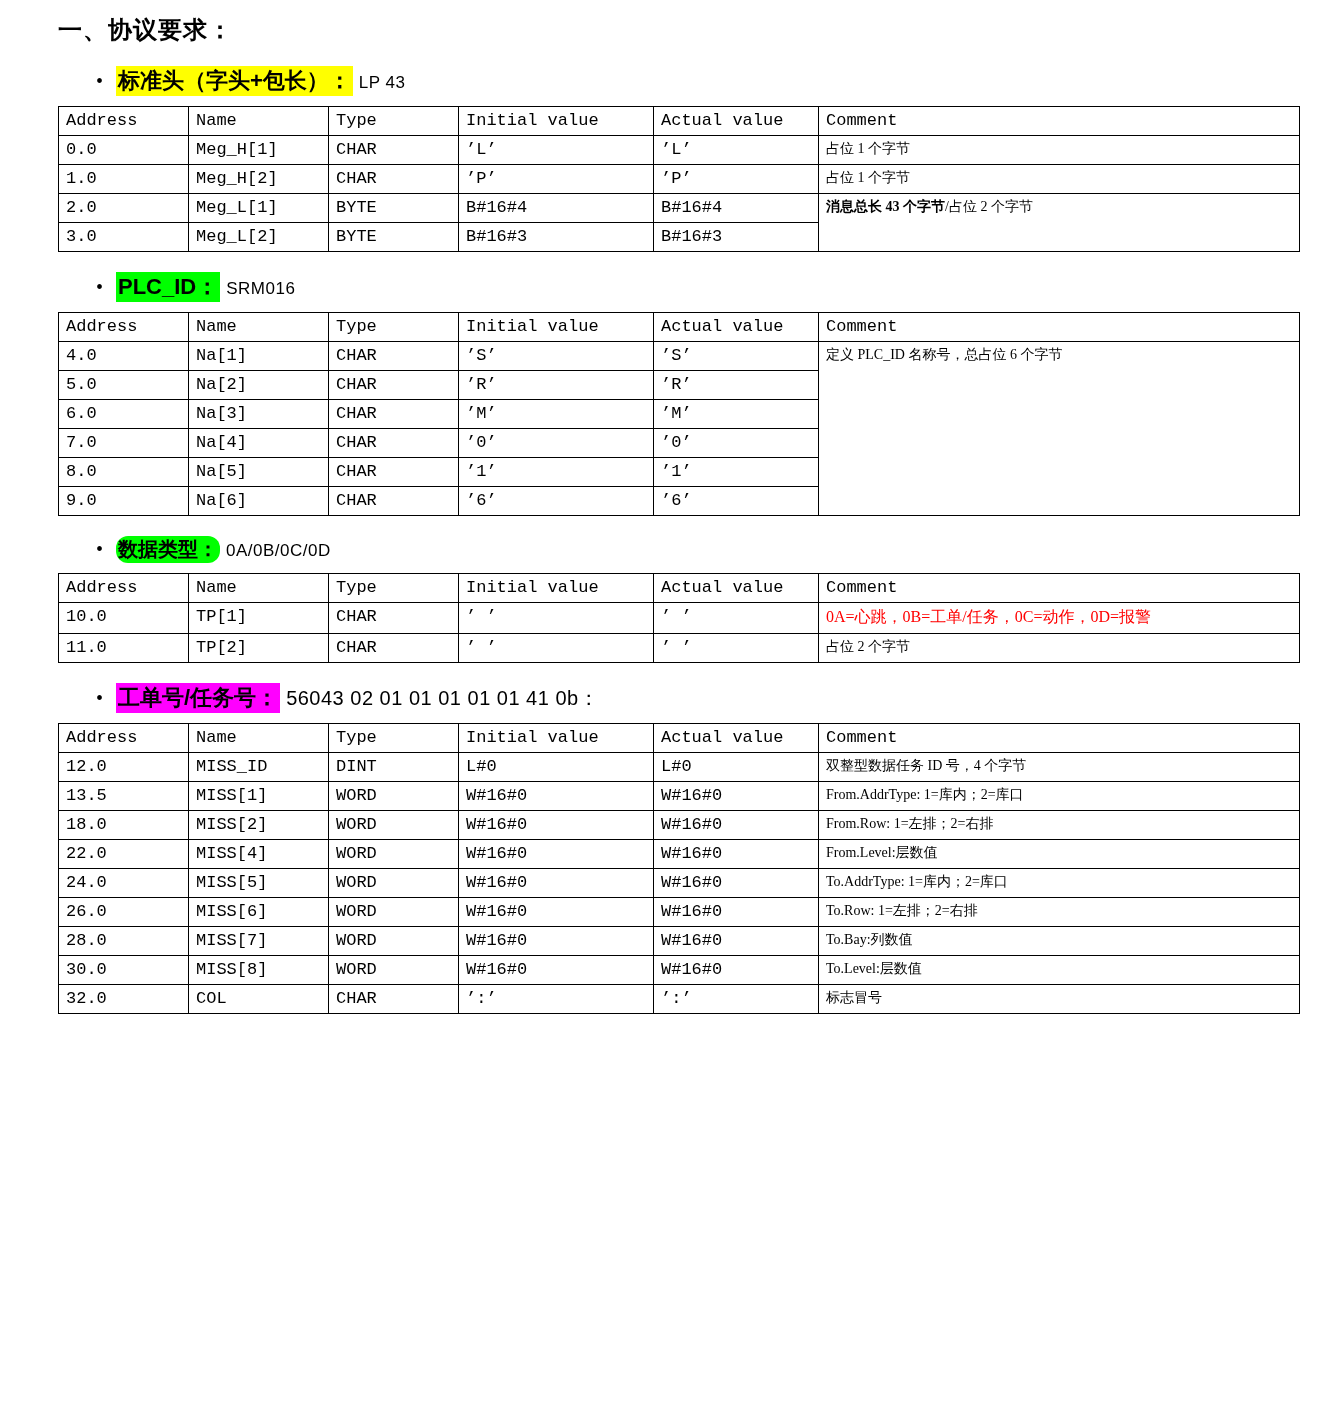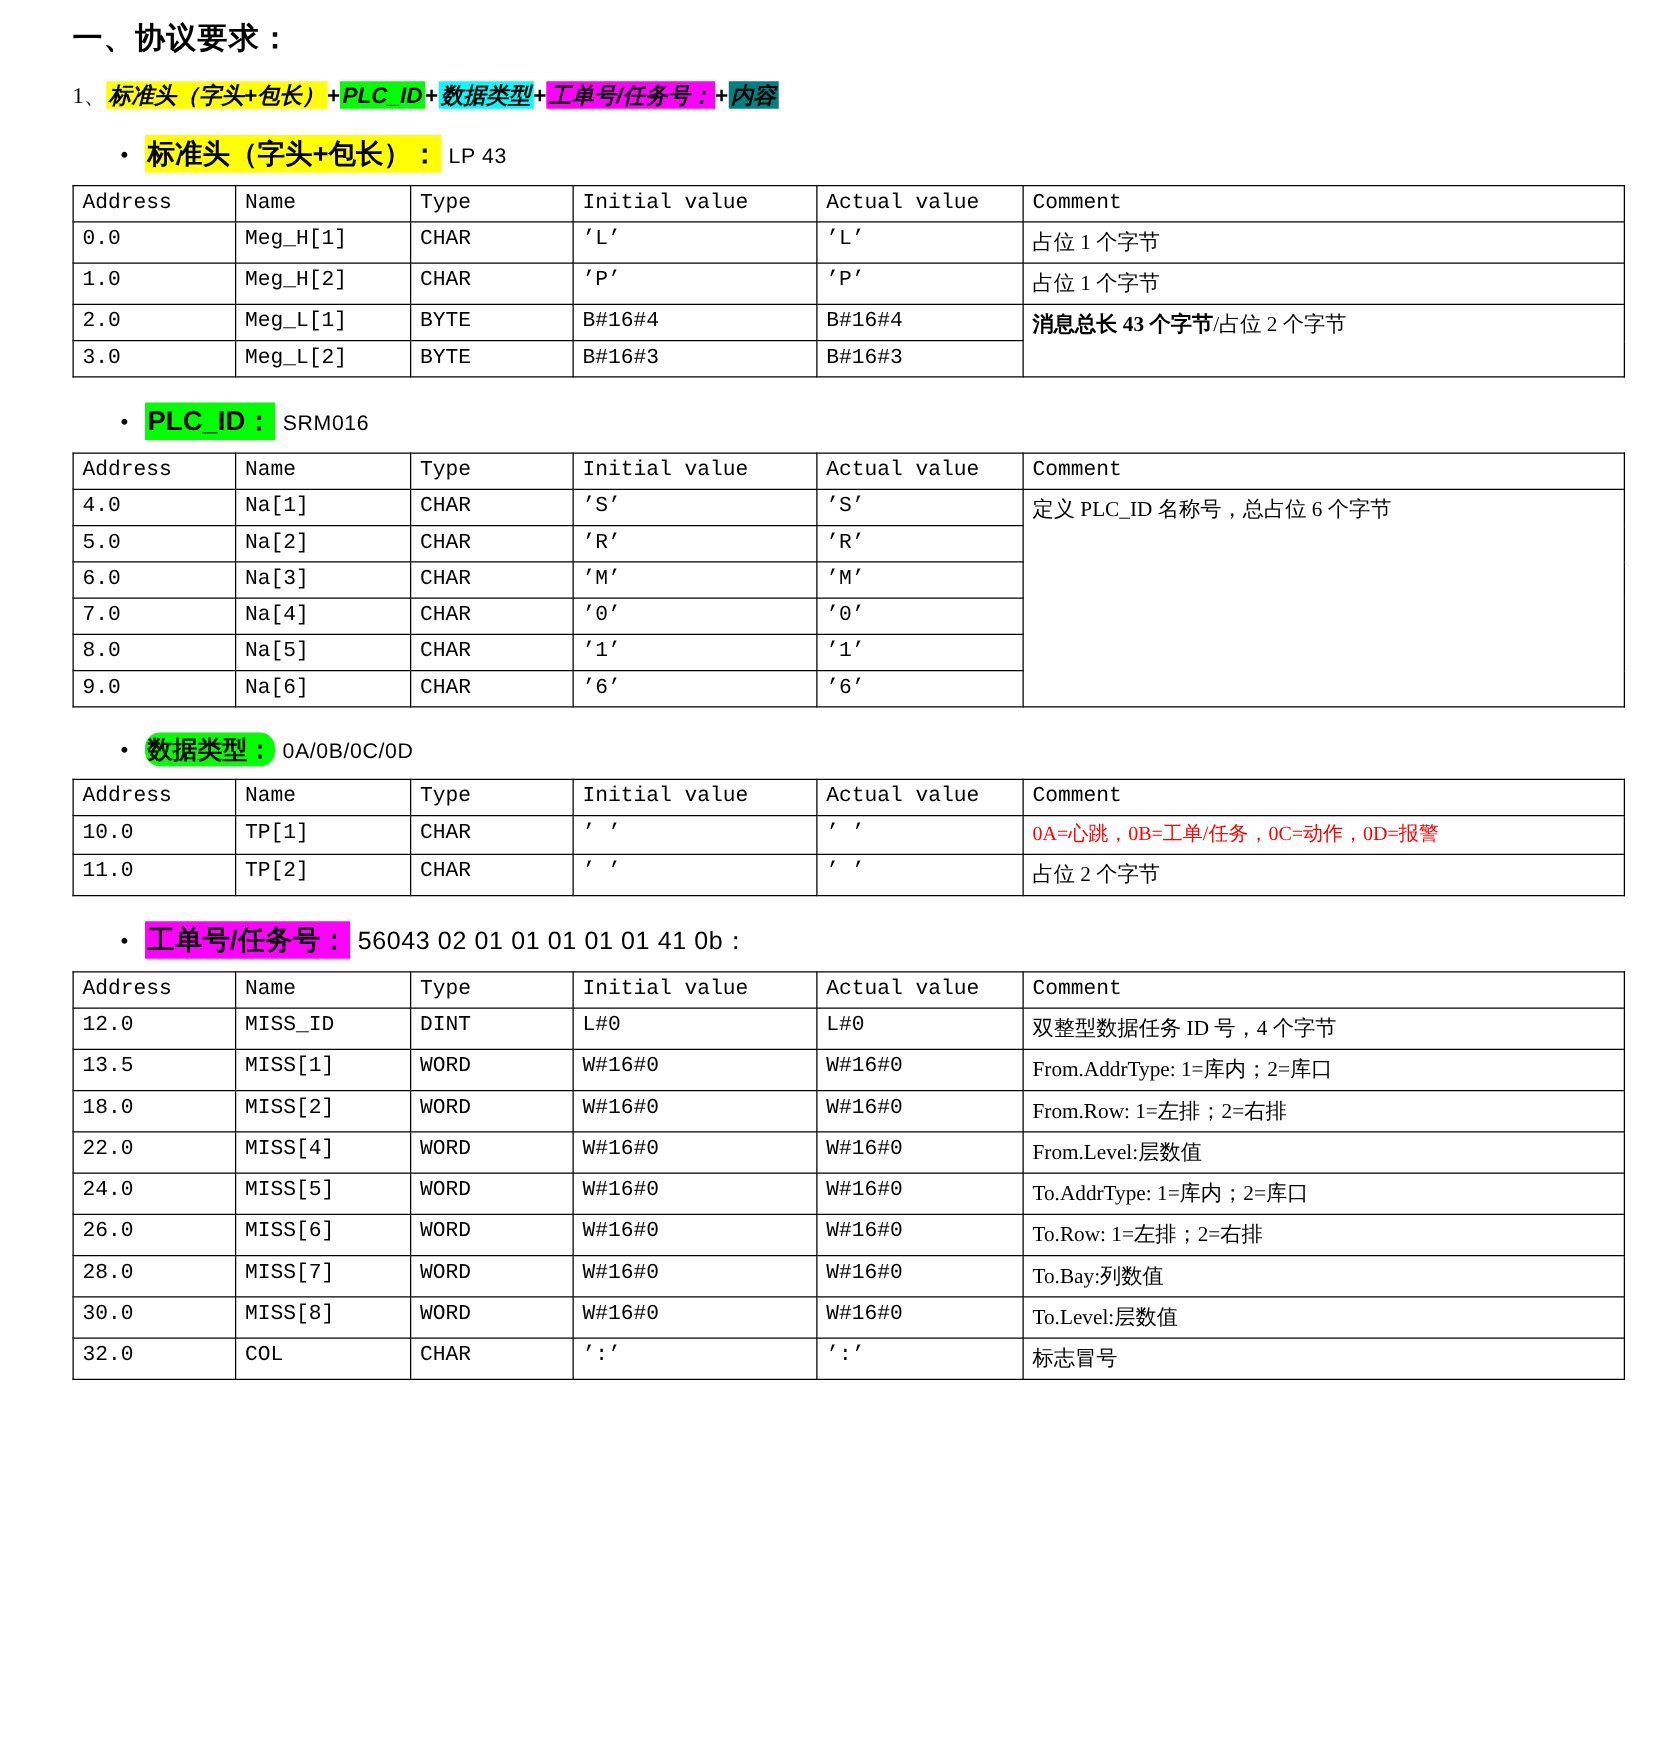--- a/index.html
+++ b/index.html
@@ -92,42 +92,39 @@
     text-align: left;
     font-weight: normal;
   }
   .mono {
     font-family: "Liberation Mono", monospace;
     font-size: 17px;
     letter-spacing: 0px;
   }
   .cn {
     font-family: "Liberation Serif", serif;
-    font-size: 17px;
+    font-size: 14px;
   }
   .cn-b { font-weight: bold; }
   .red { color: #ff0000; font-weight: bold; font-family:"Liberation Serif",serif; font-size:16px;}
   col.c-addr   { width: 130px; }
   col.c-name   { width: 140px; }
   col.c-type   { width: 130px; }
   col.c-init   { width: 195px; }
   col.c-act    { width: 165px; }
   col.c-comm   { width: auto; }
   .rowspan-cell { vertical-align: middle; }
 </style>
 </head>
 <body>
 
 <div class="page">
 
   <div class="h1">一、协议要求：</div>
 
-  <div class="numbered-line">
-    <span class="num">1、</span><span id="format-parts"><span class="hl hl-yellow">标准头（字头+包长）</span><span class="plus">+</span><span class="hl hl-green">PLC_ID</span><span class="plus">+</span><span class="hl hl-cyan">数据类型</span><span class="plus">+</span><span class="hl hl-magenta">工单号/任务号：</span><span class="plus">+</span><span class="hl hl-teal">内容</span></span>
-  </div>
 
   <div id="sections">
       <div class="bullet-row">
         <span class="bullet-dot">•</span>
         <span class="sec-title hl-yellow">标准头（字头+包长）：</span>
         <span class="sec-value">LP 43</span>
       </div>
       <table class="dt">
         <colgroup>
           <col class="c-addr">

